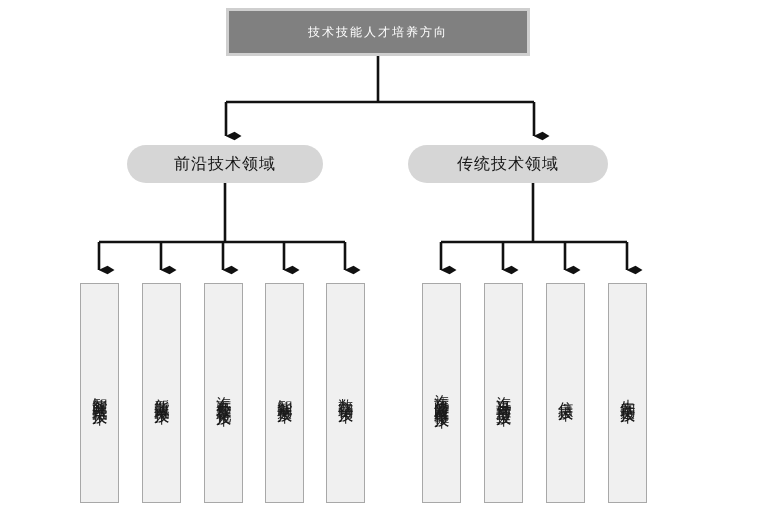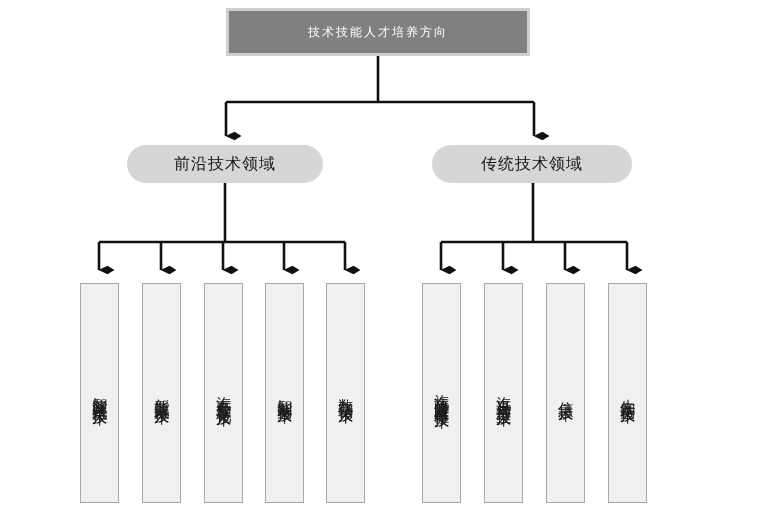--- a/index.html
+++ b/index.html
@@ -62,21 +62,21 @@
     z-index: 3;
   }
   .cat-node .label {
     color: #141414;
     font-size: 16px;
     letter-spacing: 1px;
     font-family: "DejaVu Serif", "Liberation Serif", serif;
     white-space: nowrap;
   }
   #cat-0 { left: 127px; width: 196px; }
-  #cat-1 { left: 432px; width: 200px; text-align: right; }
+  #cat-1 { left: 408px; width: 200px; text-align: right; }
 
   
   .leaf-node {
     position: absolute;
     width: 39px;
     background: #f0f0f0;
     border: 1.5px solid #a8a8a8;
     box-sizing: border-box;
     display: flex;
     align-items: center;

